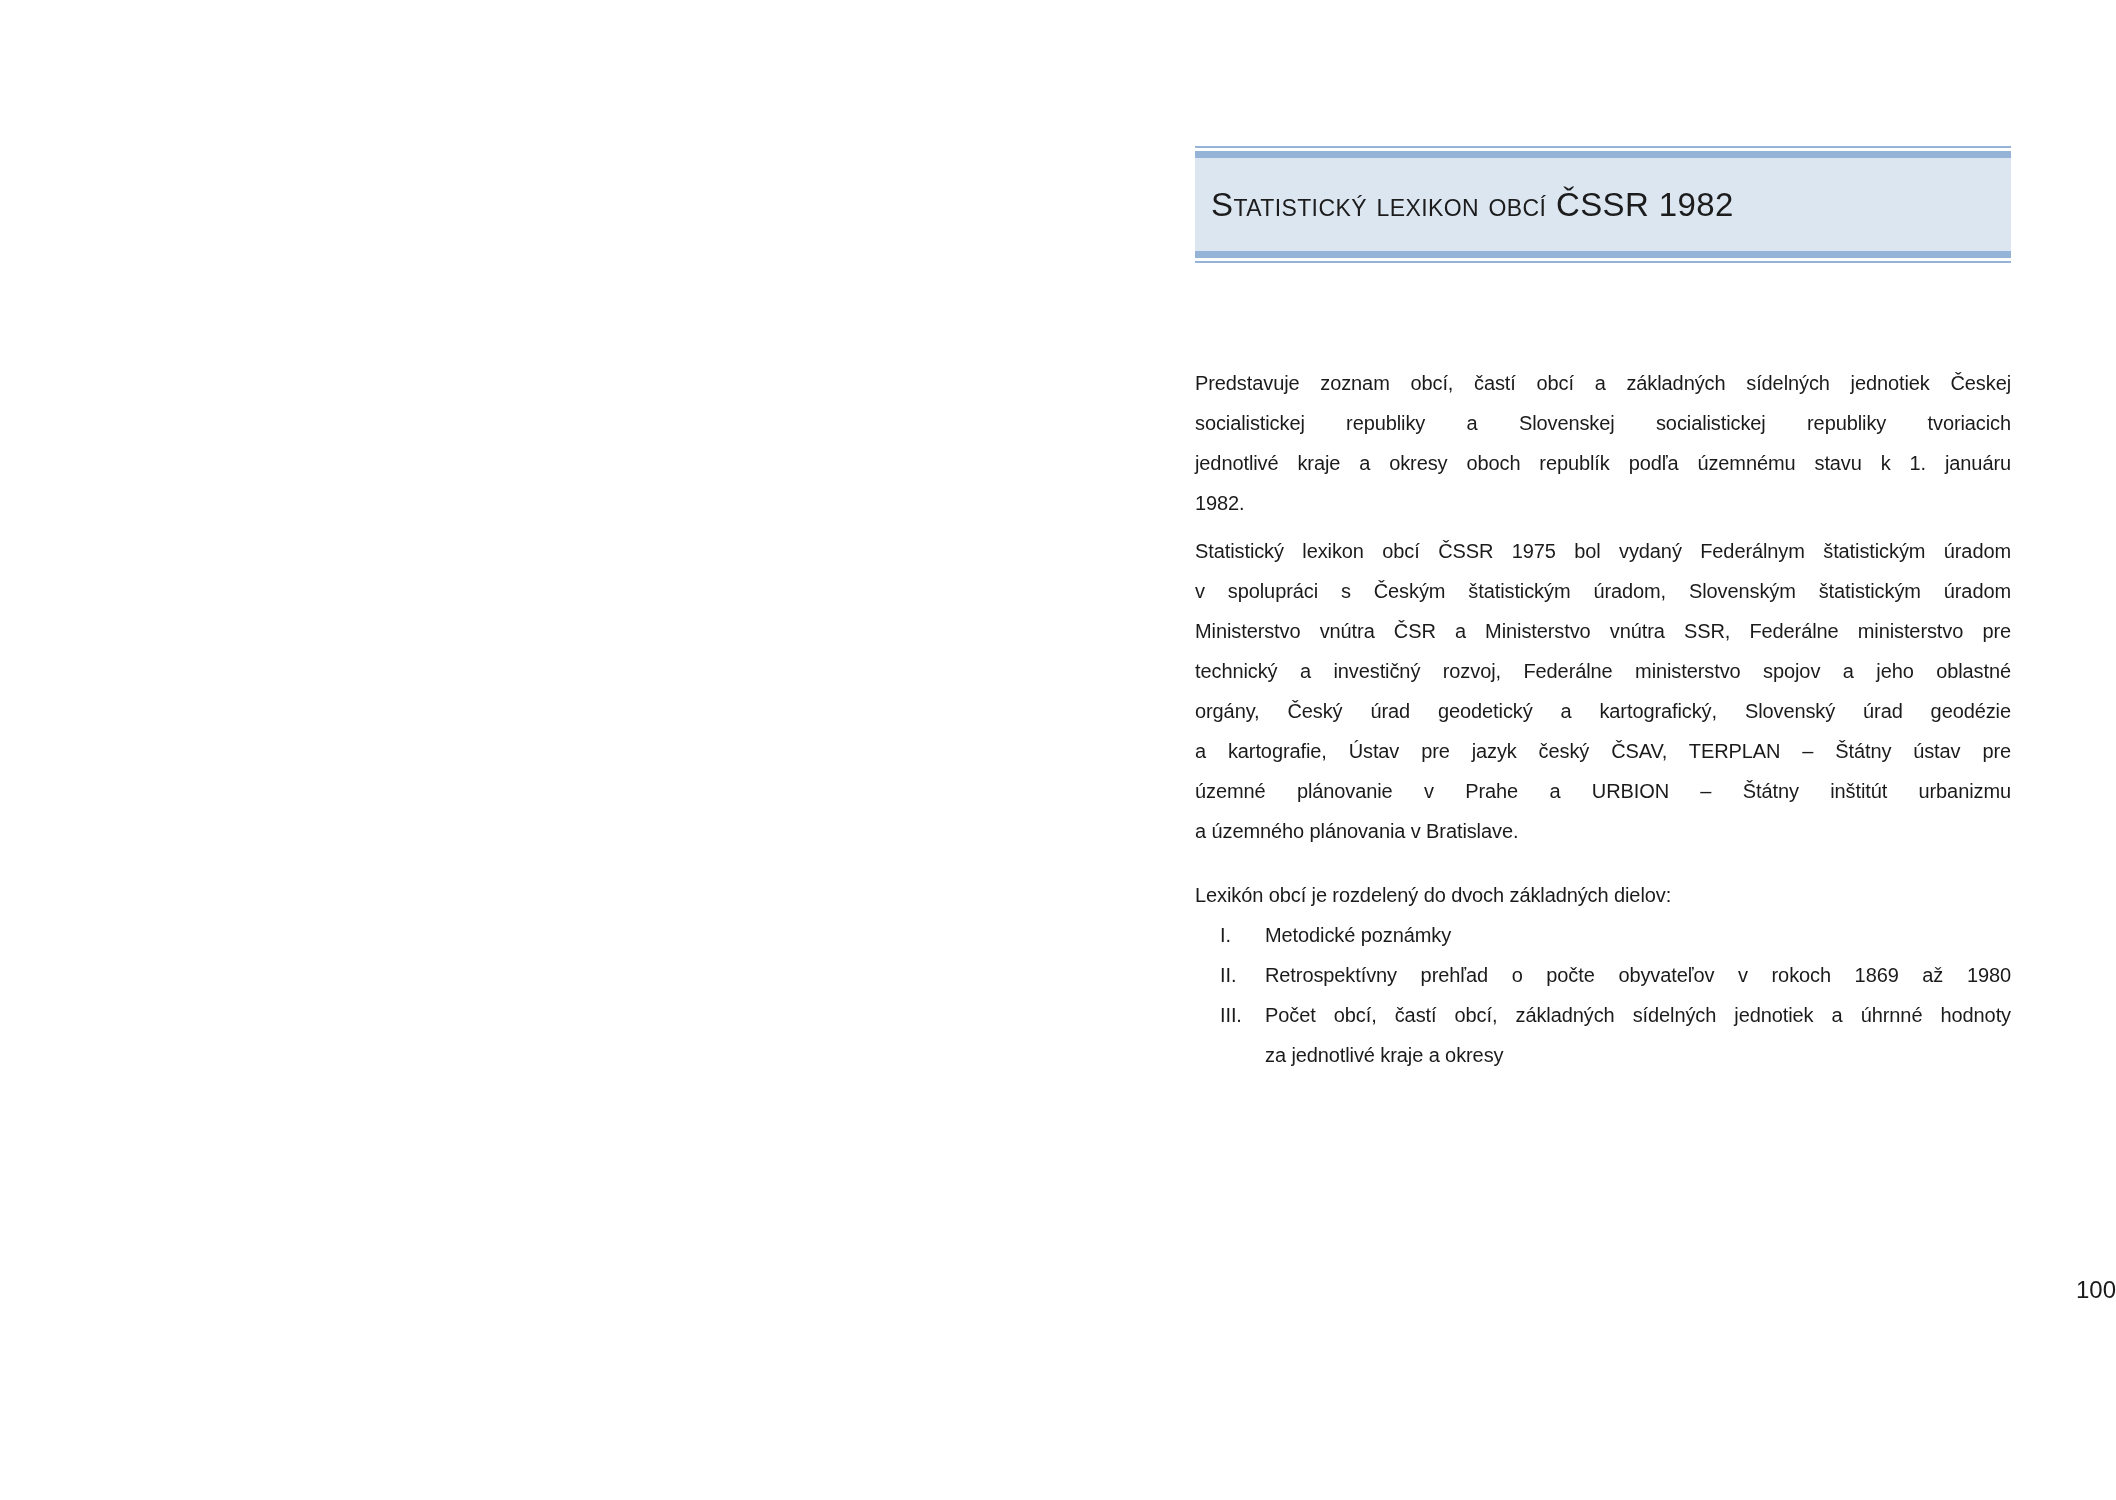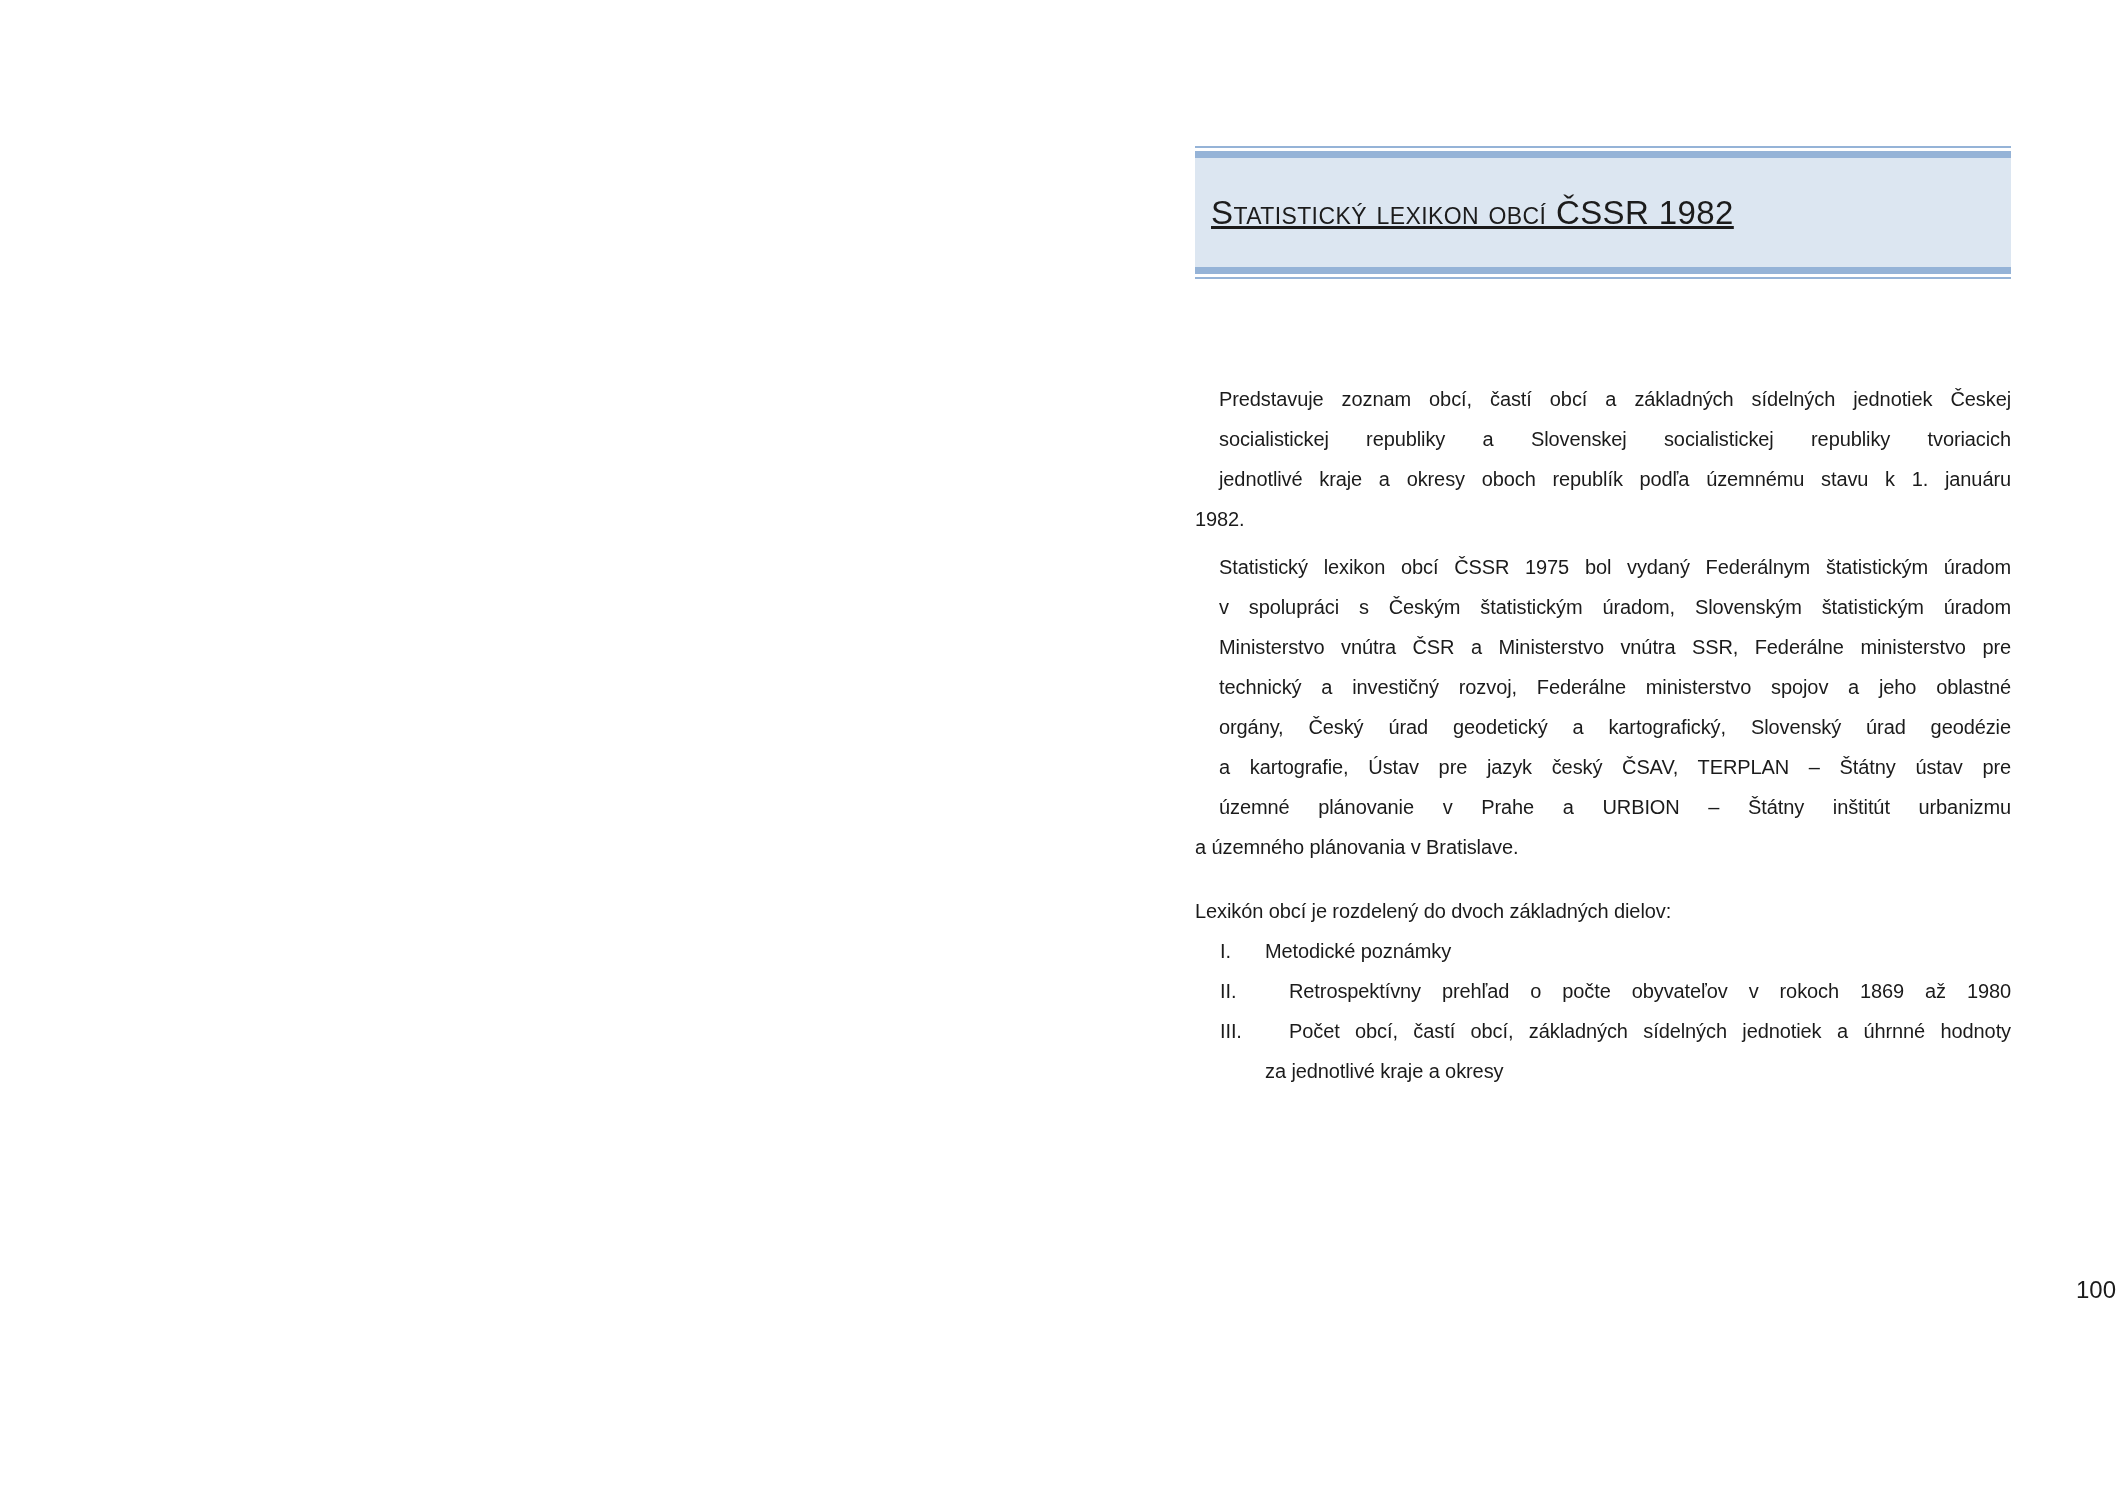--- a/index.html
+++ b/index.html
@@ -14,41 +14,40 @@
   }
   .left-page { position:absolute; left:0; top:0; width:1058px; height:1500px; }
   .column { position:absolute; left:1195px; top:0; width:816px; }
 
   
   .hdr { margin-top:146px; }
   .hdr .thin { height:2px; background: var(--header-bar, #95b3d7); }
   .hdr .gap  { height:3px; background: var(--page-background, #ffffff); }
   .hdr .bar  { height:7px; background: var(--header-bar, #95b3d7); }
   .hdr .fill {
-    height:109px;
+    height:93px;
     background: var(--header-fill, #dce6f1);
     display:flex; align-items:center;
     padding-left:16px;
-    text-decoration:underline;
   }
   .title {
     font-variant: small-caps;
     font-size:33px;
     letter-spacing:0.4px;
     color:#1c1c1c;
     white-space:nowrap;
   }
 
   
   .body-text { margin-top:100px; font-size:20px; line-height:40px; letter-spacing:-0.1px; }
   .para { margin-bottom:8px; }
   .para.plain  { margin-top:24px; margin-bottom:0; }
   .para.italic { margin-top:18px; margin-bottom:0; font-style:italic; }
   .line { min-height:40px; }
-  .line.j { text-align:justify; text-align-last:justify;margin-left:24px; }
+  .line.j { text-align:justify; text-align-last:justify; }
 
   
   .roman-list { }
   .li { position:relative; padding-left:70px; }
   .li .num { position:absolute; left:25px; top:0; }
 
   
   .page-number {
     position:absolute; top:1276px; left:0; width:100%;
     text-align:right; font-size:24px; color:#1b1b1b;

